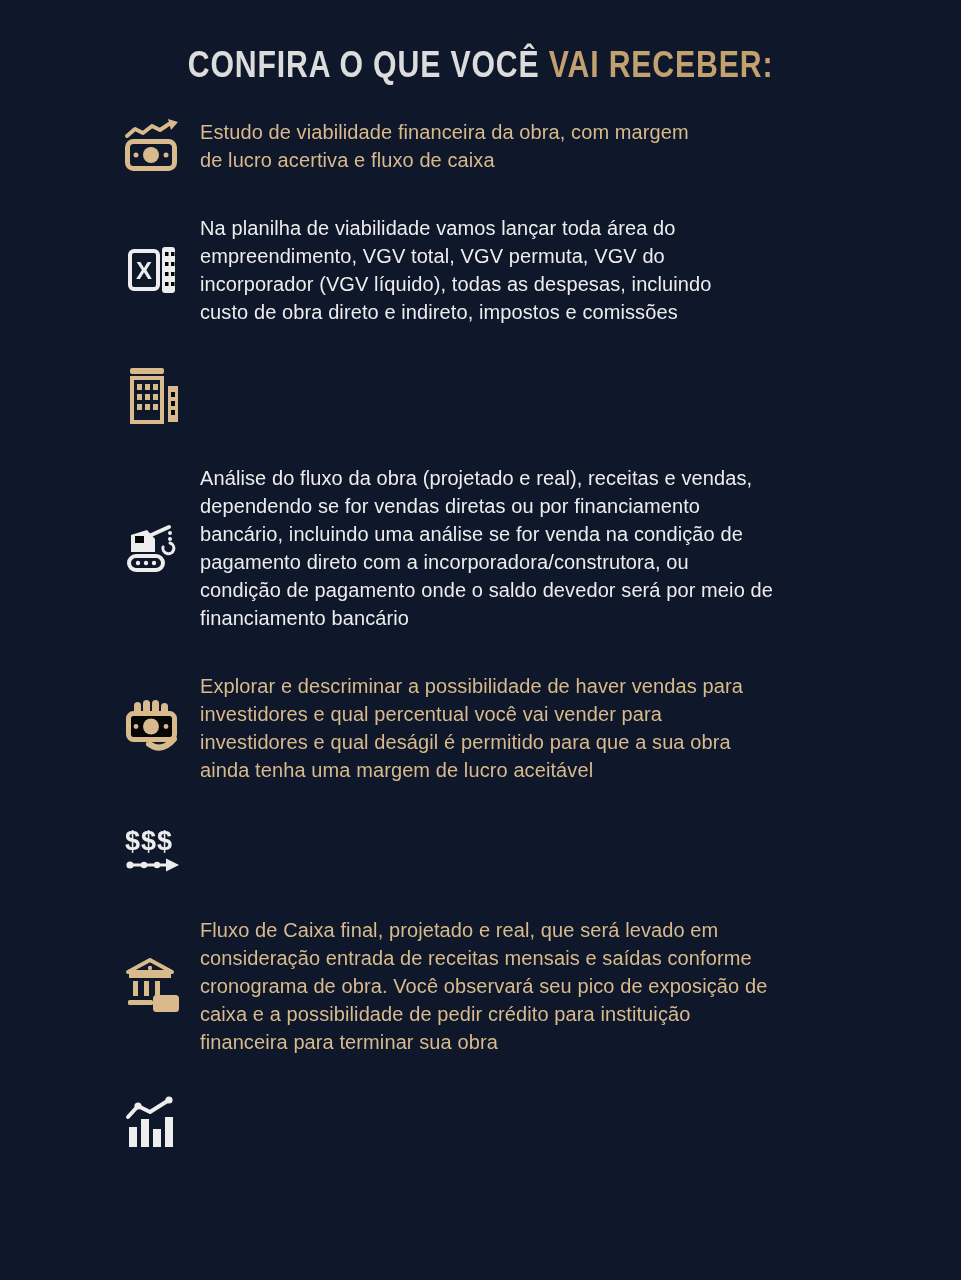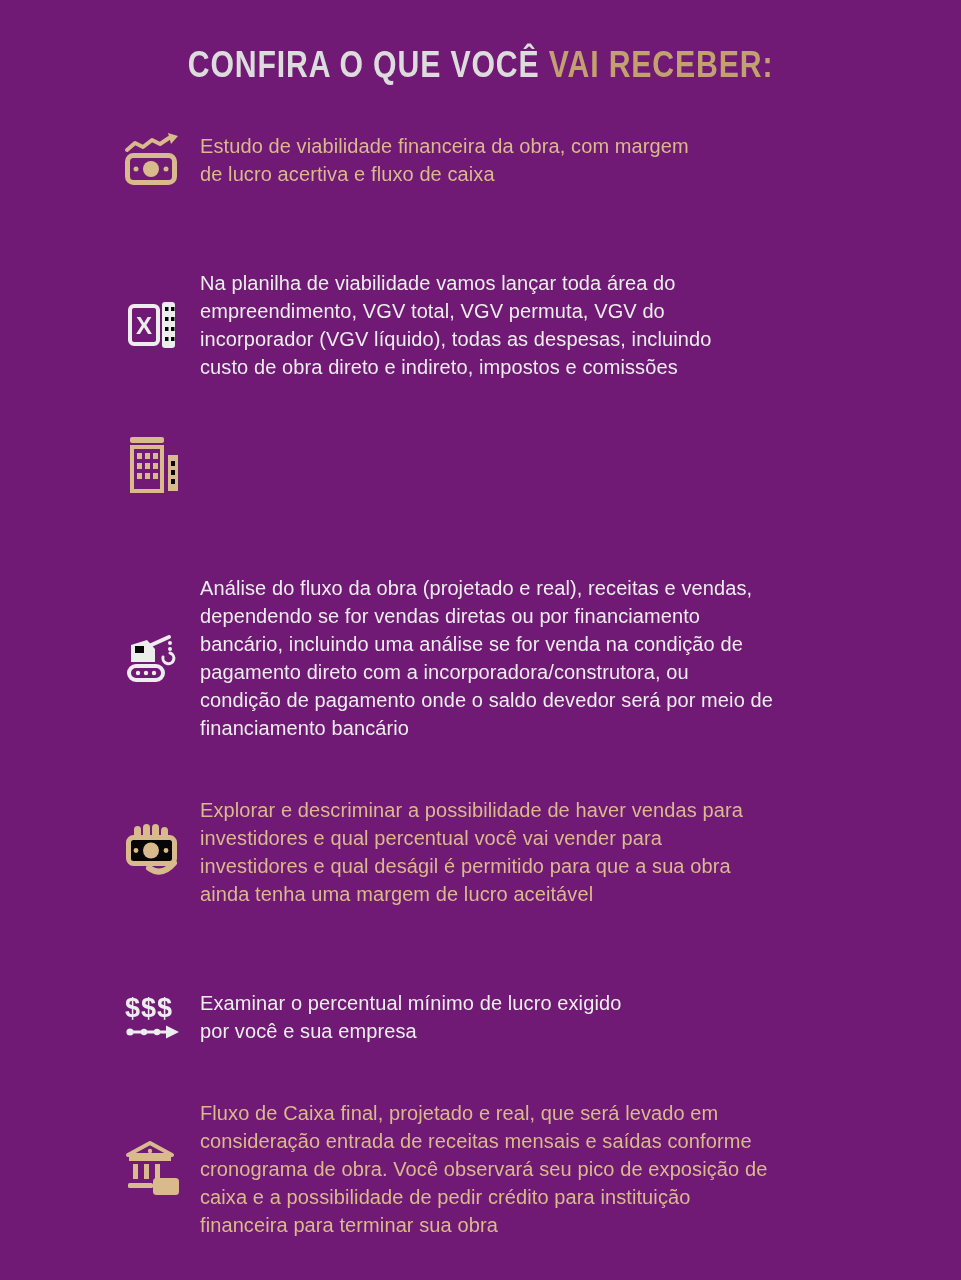--- a/index.html
+++ b/index.html
@@ -1,19 +1,19 @@
 <!DOCTYPE html>
 <html lang="pt-BR"><head>
 <meta charset="utf-8">
 <style>
   html,body{margin:0;padding:0;background:#000;}
   .page{
     position:relative;
     width:961px;height:1280px;
-    background:#701a75;
+    background:#0f172a;
     font-family:"Liberation Sans",sans-serif;
     overflow:hidden;
     margin:0 auto;
   }
   .title{
     margin:0;
     padding-top:44px;
     text-align:center;
     font-size:36px;
     font-weight:600;
@@ -45,22 +45,22 @@
     align-items:center;
     justify-content:center;
   }
   .txt{
     font-size:20px;
     line-height:28px;
     letter-spacing:0.1px;
     white-space:pre-line;
     max-width:680px;
   }
-  .gold{color:#D8BA8C;margin-top:14px;}
-  .white{color:#EDEDED;margin-top:41px;}
+  .gold{color:#D8BA8C;}
+  .white{color:#EDEDED;}
   svg{display:block;}
 </style>
 </head>
 <body>
 
 <div class="page">
 
   <h1 class="title"><span class="squeeze"><span>CONFIRA O QUE VOCÊ </span><span class="highlight">VAI RECEBER:</span></span></h1>
 
   <div class="benefits">
@@ -171,22 +171,20 @@
       <div class="icon-box white">
         <svg width="58" height="52" viewBox="0 0 58 52">
           <text x="2" y="26" font-family="Liberation Sans, sans-serif" font-size="27" font-weight="bold" letter-spacing="1" fill="currentColor">$$$</text>
           <line x1="5" y1="41" x2="44" y2="41" stroke="currentColor" stroke-width="3"></line>
           <circle cx="7" cy="41" r="3.6" fill="currentColor"></circle>
           <circle cx="21" cy="41" r="3.2" fill="currentColor"></circle>
           <circle cx="34" cy="41" r="3.2" fill="currentColor"></circle>
           <polygon points="43,34.5 56,41 43,47.5" fill="currentColor"></polygon>
         </svg>
       </div>
-      <div class="txt white">Examinar o percentual mínimo de lucro exigido
-por você e sua empresa</div>
     </div>
 
     <div class="row">
       <div class="icon-box gold">
         <svg width="56" height="58" viewBox="0 0 56 58">
           <path d="M4,15 L26,3 L48,15 Z" fill="none" stroke="currentColor" stroke-width="4" stroke-linejoin="round"></path>
           <circle cx="26" cy="11" r="2.2" fill="currentColor"></circle>
           <rect x="5" y="17" width="42" height="4" fill="currentColor"></rect>
           <rect x="9" y="24" width="5" height="15" fill="currentColor"></rect>
           <rect x="20" y="24" width="5" height="15" fill="currentColor"></rect>

